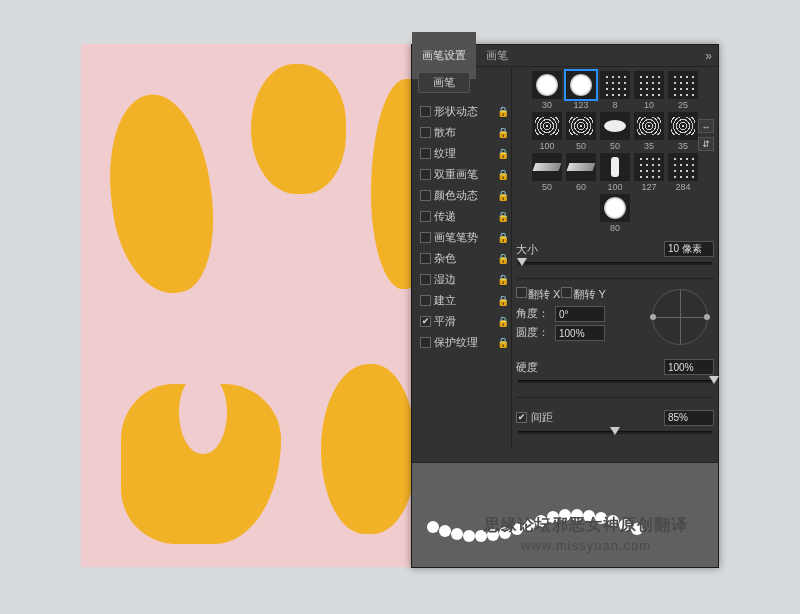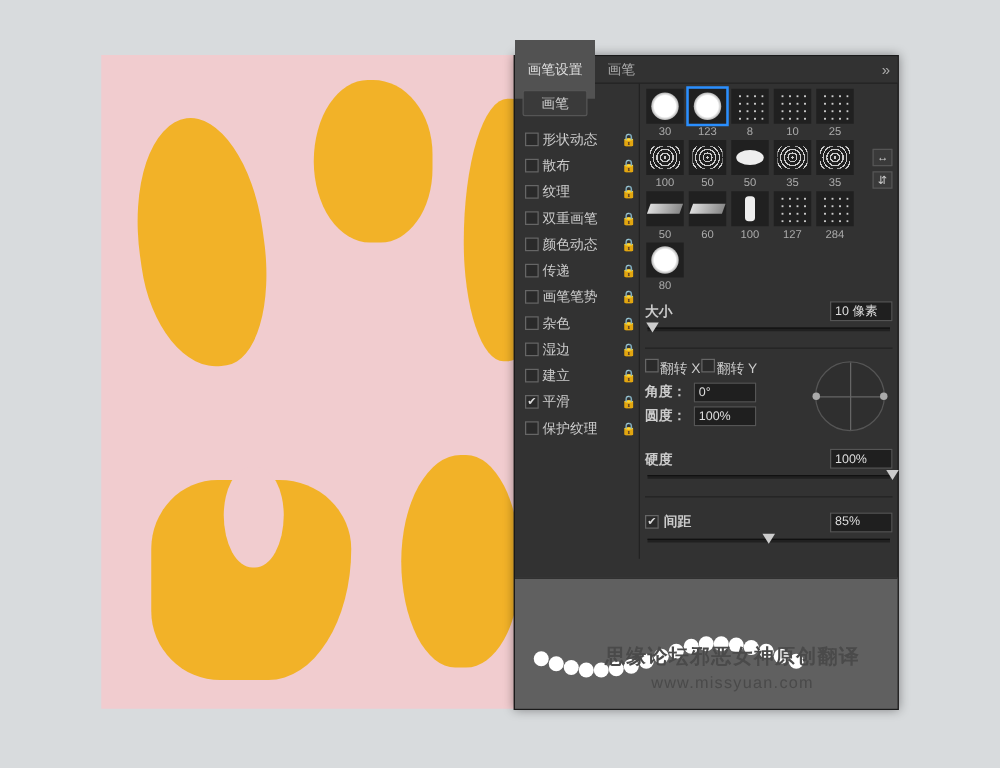--- a/index.html
+++ b/index.html
@@ -23,28 +23,28 @@
 .btnbox { padding:5px 6px; }
 .pbtn { display:inline-block; padding:2px 14px; border:1px solid #555; border-radius:2px; background:#3a3a3a; color:#ccc; cursor:pointer; }
 .phead { padding:4px 8px; background:#525252; color:#ddd; }
 .opts { padding:3px 2px 3px 8px; }
 .orow { display:flex; align-items:center; height:21px; gap:3px; }
 .cb { width:11px; height:11px; border:1px solid #666; background:#2a2a2a; cursor:pointer; display:inline-flex; align-items:center; justify-content:center; font-size:9px; line-height:1; color:#ddd; }
 .cb.on::before { content:"✔"; }
 .onm { flex:1; color:#ccc; cursor:pointer; }
 .lk { width:12px; color:#888; font-size:10px; }
 .rightcol { flex:1; padding:4px; display:flex; flex-direction:column; }
-.grid { display:flex; flex-wrap:wrap; gap:2px; }
+.grid { display:flex; flex-wrap:wrap; gap:2px;justify-content:center; }
 .th { width:32px; display:flex; flex-direction:column; align-items:center; cursor:pointer; }
 .th.sel .sw { outline:2px solid #2a8fff; }
 .sw { width:30px; height:28px; background:#202020; display:flex; align-items:center; justify-content:center; color:#ccc; }
 .sw .dot { border-radius:50%; background:radial-gradient(circle,#fff 0%,#fff 55%,rgba(255,255,255,0) 100%); }
 .tl { font-size:9px; color:#aaa; margin-top:1px; }
 .srow { display:flex; align-items:center; margin-top:8px; gap:4px; }
-.slab { color:#ccc; flex-shrink:0;font-weight:bold; }
+.slab { color:#ccc; flex-shrink:0; }
 .sval { width:50px; height:16px; background:#1f1f1f; border:1px solid #555; color:#ddd; padding:1px 3px; font-size:10px; text-align:left; }
 .track { position:relative; flex:1; height:12px; }
 .track::before { content:""; position:absolute; left:2px; right:2px; top:5px; height:2px; background:#202020; border-top:1px solid #111; }
 .knob { position:absolute; top:1px; width:0; height:0; border-left:5px solid transparent; border-right:5px solid transparent; border-top:8px solid #ccc; transform:translateX(-5px); }
 .orient { width:56px; height:56px; border:1px solid #555; border-radius:50%; margin:6px 6px 6px auto; position:relative; background:#2f2f2f; }
 .orient::before { content:""; position:absolute; left:0; right:0; top:50%; height:1px; background:#666; }
 .orient::after { content:""; position:absolute; top:0; bottom:0; left:50%; width:1px; background:#666; }
 .odot { position:absolute; width:6px; height:6px; border-radius:50%; background:#aaa; }
 .od1 { left:-3px; top:calc(50% - 3px); } .od2 { right:-3px; top:calc(50% - 3px); }
 .divh { height:1px; background:#222; margin:4px 0; }

